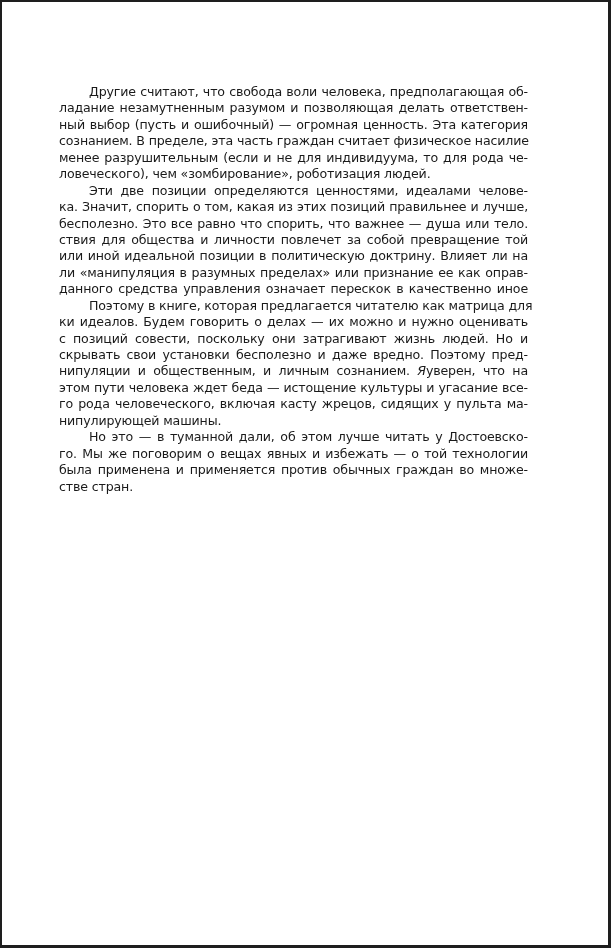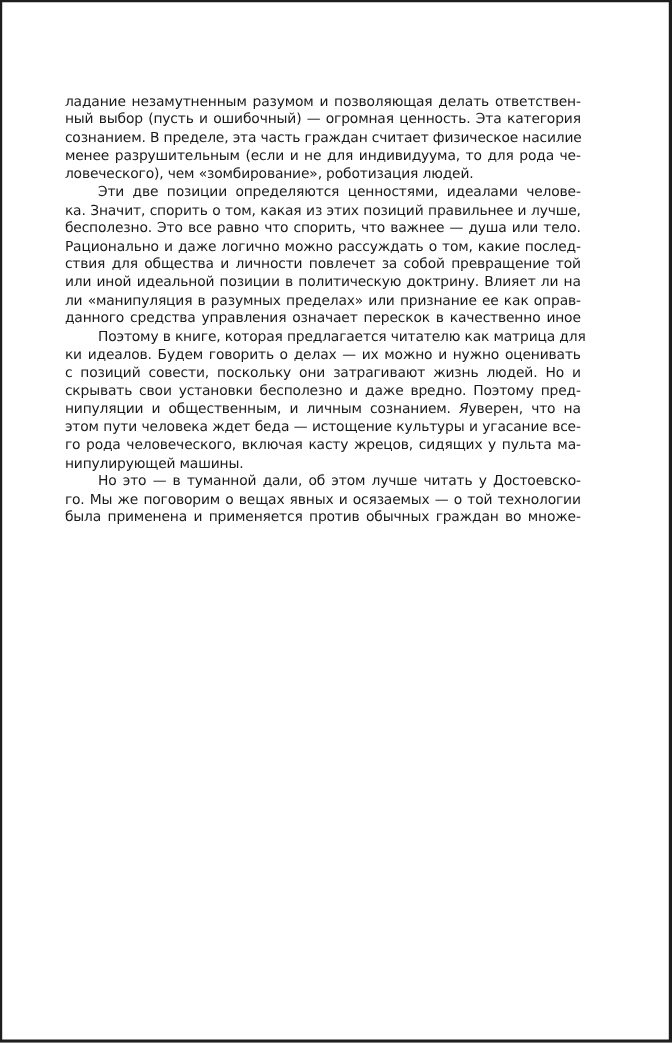--- a/index.html
+++ b/index.html
@@ -60,49 +60,50 @@
     .page-text p { text-indent: 0; }
     .ital { font-style: italic; }
   </style>
 </head>
 <body>
 
 <div class="frame">
   <div class="page-text">
 
     <p>
+      <span class="line first">Другие считают, что свобода воли человека, предполагающая об-</span>
       <span class="line">ладание незамутненным разумом и позволяющая делать ответствен-</span>
       <span class="line">ный выбор (пусть и ошибочный) — огромная ценность. Эта категория</span>
       <span class="line">сознанием. В пределе, эта часть граждан считает физическое насилие</span>
       <span class="line">менее разрушительным (если и не для индивидуума, то для рода че-</span>
       <span class="line last">ловеческого), чем «зомбирование», роботизация людей.</span>
     </p>
 
     <p>
       <span class="line first">Эти две позиции определяются ценностями, идеалами челове-</span>
       <span class="line">ка. Значит, спорить о том, какая из этих позиций правильнее и лучше,</span>
       <span class="line">бесполезно. Это все равно что спорить, что важнее — душа или тело.</span>
-      <span class="line">Рационально и даже логично можно рассуждать о том, какие послед-</span>
       <span class="line">ствия для общества и личности повлечет за собой превращение той</span>
       <span class="line">или иной идеальной позиции в политическую доктрину. Влияет ли на</span>
       <span class="line">ли «манипуляция в разумных пределах» или признание ее как оправ-</span>
       <span class="line">данного средства управления означает перескок в качественно иное</span>
     </p>
 
     <p>
       <span class="line first">Поэтому в книге, которая предлагается читателю как матрица для</span>
       <span class="line">ки идеалов. Будем говорить о делах — их можно и нужно оценивать</span>
       <span class="line">с позиций совести, поскольку они затрагивают жизнь людей. Но и</span>
       <span class="line">скрывать свои установки бесполезно и даже вредно. Поэтому пред-</span>
       <span class="line"><span>нипуляции и общественным, и личным сознанием.</span> <span class="ital">Я</span><span>уверен, что на</span></span>
       <span class="line">этом пути человека ждет беда — истощение культуры и угасание все-</span>
       <span class="line">го рода человеческого, включая касту жрецов, сидящих у пульта ма-</span>
       <span class="line last">нипулирующей машины.</span>
     </p>
 
     <p>
       <span class="line first">Но это — в туманной дали, об этом лучше читать у Достоевско-</span>
-      <span class="line">го. Мы же поговорим о вещах явных и осязаемых — о той технологии</span>
+      <span class="line">го. Мы же поговорим о вещах явных и избежать — о той технологии</span>
       <span class="line">была применена и применяется против обычных граждан во множе-</span>
+      <span class="line last">стве стран.</span>
     </p>
 
   </div>
 </div>
 
 </body></html>

